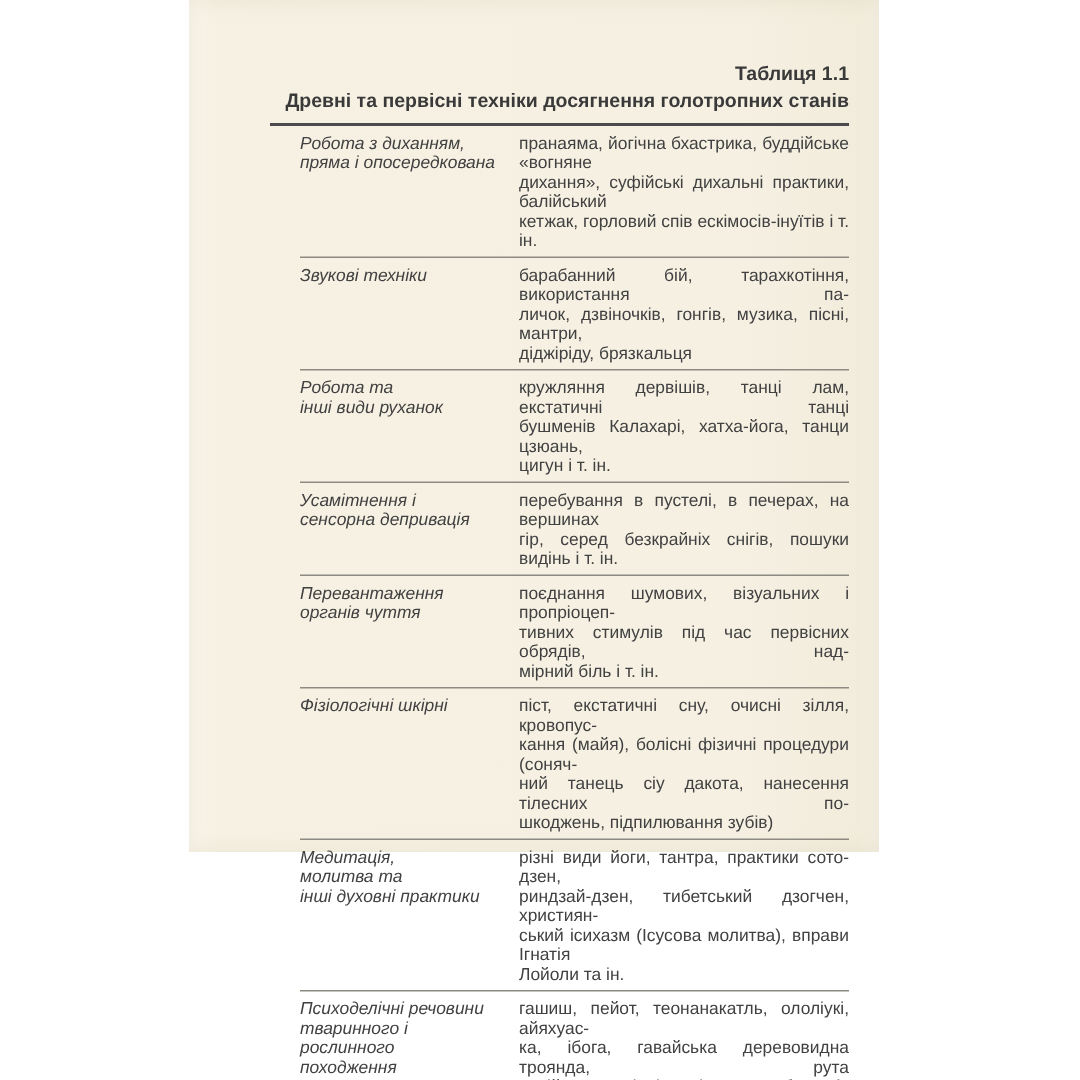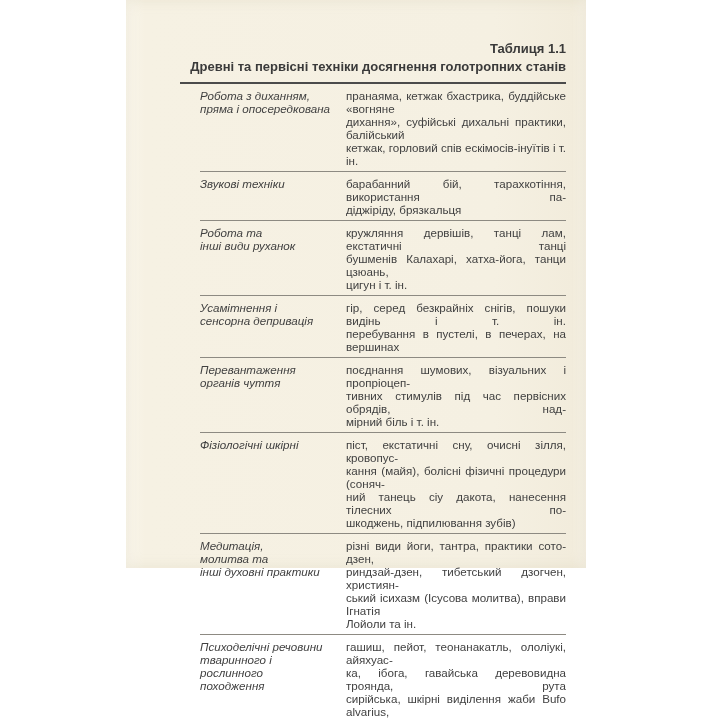--- a/index.html
+++ b/index.html
@@ -93,53 +93,54 @@
       <div class="tbl-label">Таблиця 1.1</div>
       <div class="tbl-title">Древні та первісні техніки досягнення голотропних станів</div>
 
       <div class="tbl">
         <div class="row">
           <div class="cell-left">
               <div class="ln">Робота з диханням,</div>
               <div class="ln">пряма і опосередкована</div>
             </div>
           <div class="cell-right">
-              <div class="ln">пранаяма, кетжак бхастрика, буддійське «вогняне</div>
+              <div class="ln">пранаяма, йогічна бхастрика, буддійське «вогняне</div>
               <div class="ln">дихання», суфійські дихальні практики, балійський</div>
               <div class="ln">кетжак, горловий спів ескімосів-інуїтів і т. ін.</div>
             </div>
         </div>
         <div class="row">
           <div class="cell-left">
               <div class="ln">Звукові техніки</div>
             </div>
           <div class="cell-right">
               <div class="ln">барабанний бій, тарахкотіння, використання па-</div>
+              <div class="ln">личок, дзвіночків, гонгів, музика, пісні, мантри,</div>
               <div class="ln">діджіріду, брязкальця</div>
             </div>
         </div>
         <div class="row">
           <div class="cell-left">
               <div class="ln">Робота та</div>
               <div class="ln">інші види руханок</div>
             </div>
           <div class="cell-right">
               <div class="ln">кружляння дервішів, танці лам, екстатичні танці</div>
               <div class="ln">бушменів Калахарі, хатха-йога, танци цзюань,</div>
               <div class="ln">цигун і т. ін.</div>
             </div>
         </div>
         <div class="row">
           <div class="cell-left">
               <div class="ln">Усамітнення і</div>
               <div class="ln">сенсорна депривація</div>
             </div>
           <div class="cell-right">
+              <div class="ln">перебування в пустелі, в печерах, на вершинах</div>
               <div class="ln">гір, серед безкрайніх снігів, пошуки видінь і т. ін.</div>
-              <div class="ln">перебування в пустелі, в печерах, на вершинах</div>
             </div>
         </div>
         <div class="row">
           <div class="cell-left">
               <div class="ln">Перевантаження</div>
               <div class="ln">органів чуття</div>
             </div>
           <div class="cell-right">
               <div class="ln">поєднання шумових, візуальних і пропріоцеп-</div>
               <div class="ln">тивних стимулів під час первісних обрядів, над-</div>

